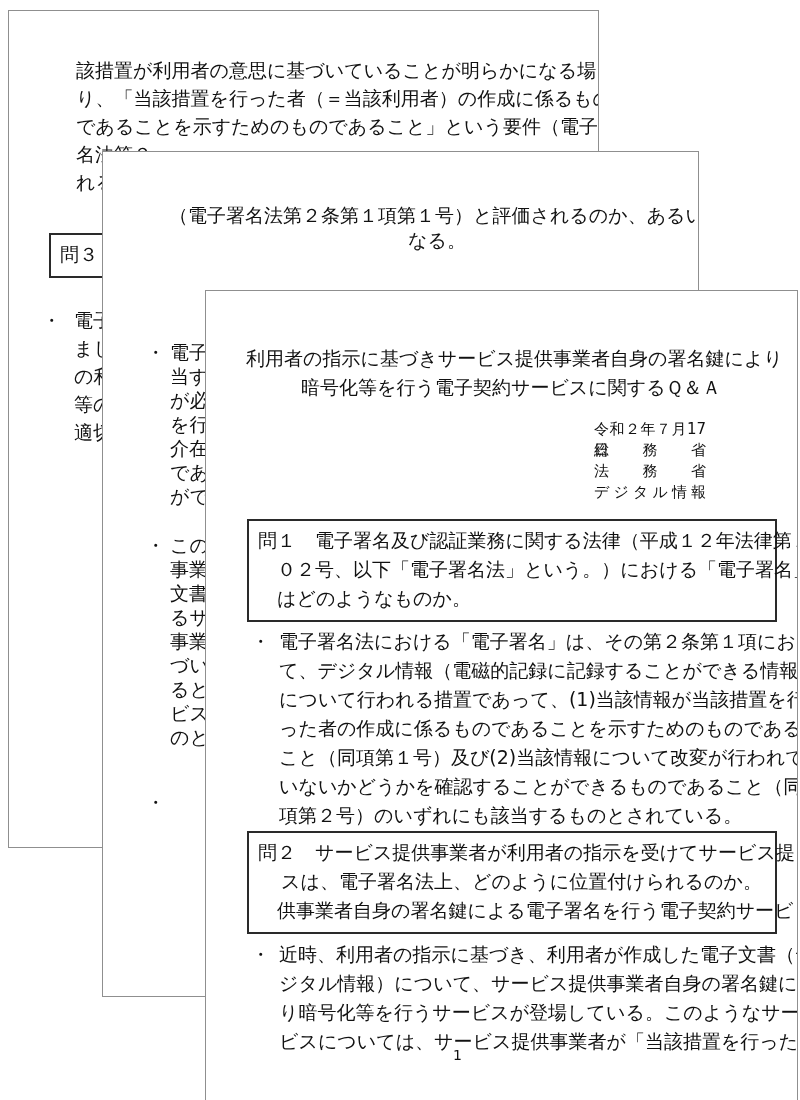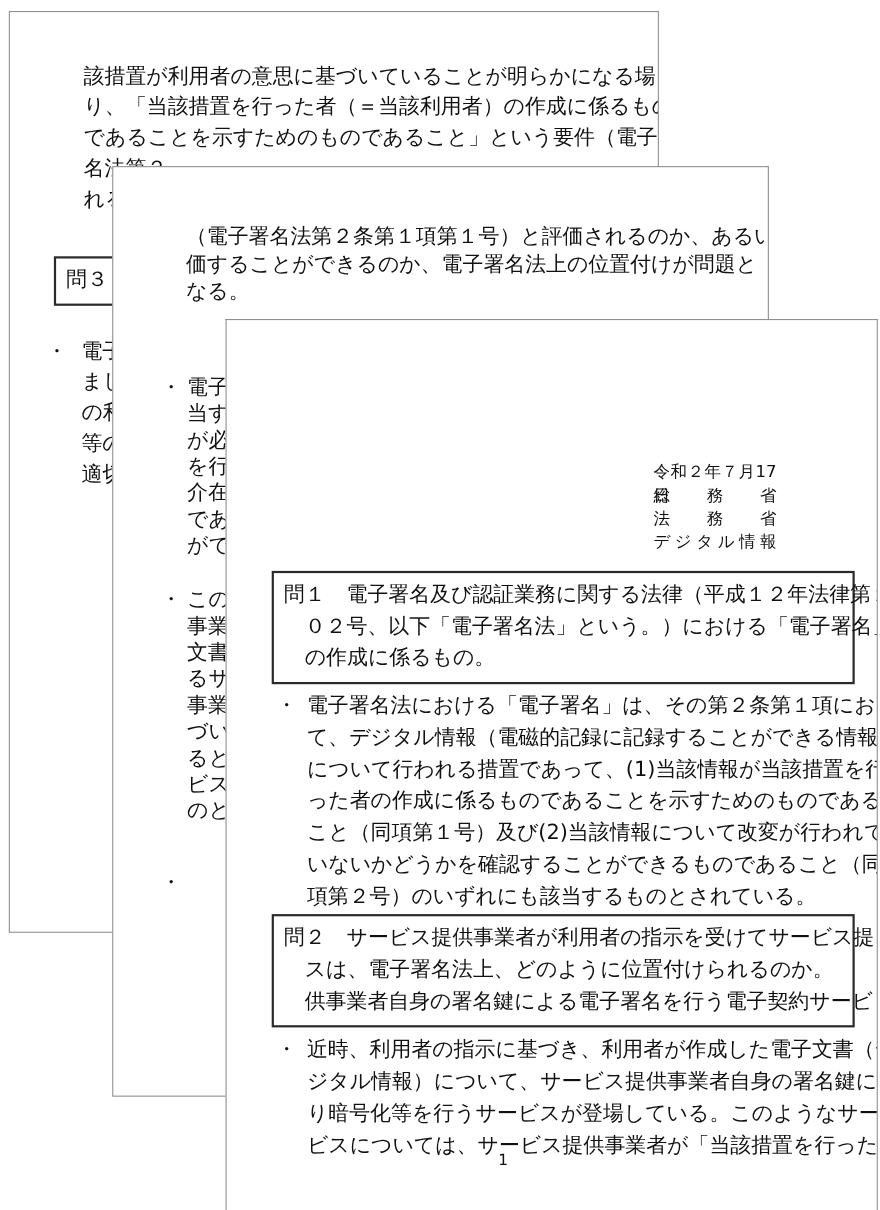--- a/index.html
+++ b/index.html
@@ -15,21 +15,21 @@
   #page-back   { left:8px;   top:10px;  width:591px; height:838px; z-index:1; }
   #page-middle { left:102px; top:151px; width:597px; height:846px; z-index:2; }
   #page-front  { left:205px; top:290px; width:593px; height:826px; z-index:3; border-bottom:none; }
 
   .blk { position:absolute; }
   .line { white-space:nowrap; }
 
   
   .t19 { font-size:19px; }
   .lh29 .line { line-height:29px; height:29px; }
-  .lh28 .line { line-height:28px; height:28px;font-family:Liberation Serif, serif; }
+  .lh28 .line { line-height:28px; height:28px; }
   .lh25 .line { line-height:25px; height:25px; }
   .lh24 .line { line-height:24px; height:24px; }
 
   .qbox {
     border:2px solid #2a2a2a; background:#fff;
     padding:5px 9px 7px 9px; box-sizing:border-box;
   }
   .qbox .line + .line { padding-left:19px; }
 
   .bullet { display:flex; align-items:flex-start; }
@@ -69,23 +69,22 @@
       <div class="line">の利</div>
       <div class="line">等の</div>
       <div class="line">適切</div>
     </div>
   </div>
 
 </div>
 
 <div class="page" id="page-middle">
 
-  <div class="blk t19 lh25" style="left:66px; top:51px;">
+  <div class="blk t19 lh25" style="left:66px; top:51px;text-align:center;">
     <div class="line">（電子署名法第２条第１項第１号）と評価されるのか、あるい</div>
-    <div class="line">価することができるのか、電子署名法上の位置付けが問題と</div>
     <div class="line">なる。</div>
   </div>
 
   <div class="blk bullet t19 lh24" style="left:43px; top:188px;">
     <span class="dot line" style="width:24px;">・</span>
     <div>
       <div class="line">電子署</div>
       <div class="line">当する</div>
       <div class="line">が必要</div>
       <div class="line">を行っ</div>
@@ -111,48 +110,52 @@
   </div>
 
   <div class="blk bullet t19 lh24" style="left:43px; top:638px;">
     <span class="dot line" style="width:24px;">・</span>
   </div>
 
 </div>
 
 <div class="page" id="page-front">
 
+  <div class="blk title-block t19 lh29" style="left:40px; top:53px; width:530px;">
+    <div class="line">利用者の指示に基づきサービス提供事業者自身の署名鍵により</div>
+    <div class="line">暗号化等を行う電子契約サービスに関するＱ＆Ａ</div>
+  </div>
 
   <div class="blk date-block" style="left:388px; top:128px;">
     <div class="jline">令和２年７月17日</div>
     <div class="jline">総務省</div>
     <div class="jline">法務省</div>
     <div class="jline">デジタル情報</div>
   </div>
 
   <div class="blk qbox t19 lh29" style="left:41px; top:228px; width:530px;">
     <div class="line">問１　電子署名及び認証業務に関する法律（平成１２年法律第１</div>
     <div class="line">０２号、以下「電子署名法」という。）における「電子署名」と</div>
-    <div class="line">の作成に係るもの。</div>
+    <div class="line">はどのようなものか。</div>
   </div>
 
   <div class="blk bullet t19 lh29" style="left:45px; top:336px;">
     <span class="dot line" style="width:28px;">・</span>
     <div>
       <div class="line">電子署名法における「電子署名」は、その第２条第１項におい</div>
       <div class="line">て、デジタル情報（電磁的記録に記録することができる情報）</div>
       <div class="line">について行われる措置であって、(1)当該情報が当該措置を行</div>
       <div class="line">った者の作成に係るものであることを示すためのものである</div>
       <div class="line">こと（同項第１号）及び(2)当該情報について改変が行われて</div>
       <div class="line">いないかどうかを確認することができるものであること（同</div>
       <div class="line">項第２号）のいずれにも該当するものとされている。</div>
     </div>
   </div>
 
-  <div class="blk qbox t19 lh29" style="left:41px; top:540px; width:530px;">
+  <div class="blk qbox t19 lh29" style="left:41px; top:540px; width:530px;text-align:center;">
     <div class="line">問２　サービス提供事業者が利用者の指示を受けてサービス提</div>
     <div class="line">スは、電子署名法上、どのように位置付けられるのか。</div>
     <div class="line">供事業者自身の署名鍵による電子署名を行う電子契約サービ</div>
   </div>
 
   <div class="blk bullet t19 lh29" style="left:45px; top:649px;">
     <span class="dot line" style="width:28px;">・</span>
     <div>
       <div class="line">近時、利用者の指示に基づき、利用者が作成した電子文書（デ</div>
       <div class="line">ジタル情報）について、サービス提供事業者自身の署名鍵によ</div>

